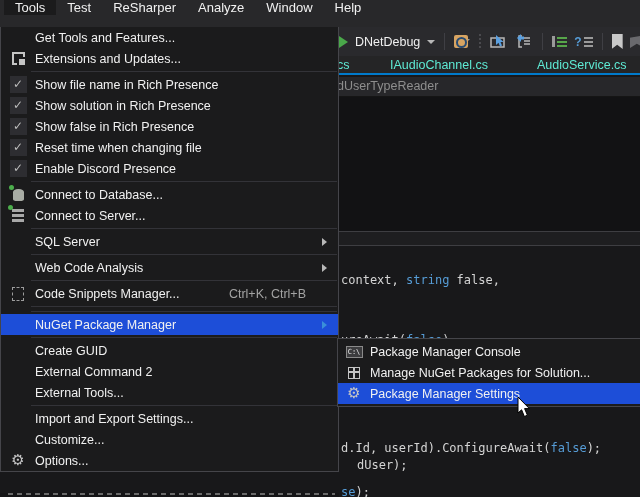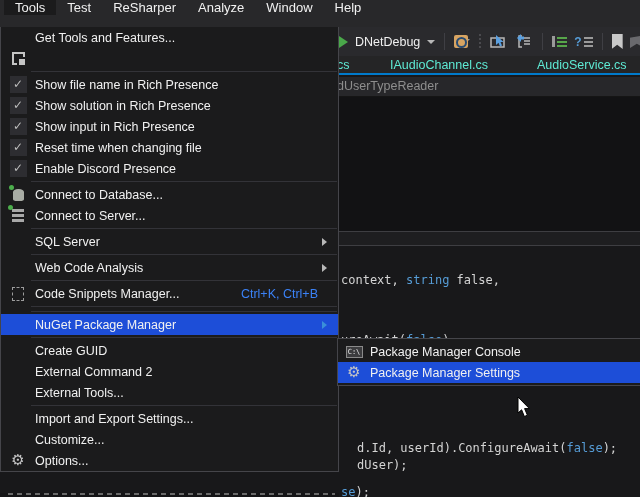--- a/index.html
+++ b/index.html
@@ -66,21 +66,21 @@
 
   
   .menu-popup {
     position:absolute; left:0; top:27px; width:339px;
     background:#1b1b1c; border:1px solid #45454a; border-top:none; z-index:10;
   }
   .menu-item { height:21px; display:flex; align-items:center; font-size:12.5px; color:#f1f1f1; cursor:default; }
   .menu-item.highlight { background:#1d4ed8; }
   .menu-item .gutter { width:34px; display:flex; justify-content:center; align-items:center; flex:none; }
   .menu-item .label { flex:1; white-space:nowrap; }
-  .menu-item .shortcut { margin-right:4px; font-size:12.5px; color:#3b82f6; }
+  .menu-item .shortcut { margin-right:16px; font-size:12.5px; color:#a3a3a3; }
   .menu-item .arrow-zone { width:16px; flex:none; display:flex; align-items:center; }
   .sub-arrow { width:0; height:0; border-left:5px solid #b8b8b8; border-top:4px solid transparent; border-bottom:4px solid transparent; }
   .sub-arrow.blue { border-left-color:#3a8fd9; }
   .menu-sep { height:5px; position:relative; }
   .menu-sep::after { content:''; position:absolute; left:30px; right:1px; top:2px; height:1px; background:#333338; }
 
   .check-box { width:17px; height:17px; background:#2d2d31; color:#bdbdbd; font-size:12px; line-height:17px; text-align:center; font-family:"DejaVu Sans", sans-serif; }
 
   .icon-ext { position:relative; width:13px; height:13px; border:2px solid #c5c5c5; }
   .icon-ext::after { content:''; position:absolute; right:-4px; bottom:-4px; width:6px; height:6px; background:#c5c5c5; border:2px solid #1b1b1c; }
@@ -110,21 +110,21 @@
 <body>
 
 <div class="editor">
   <div class="dark-band"></div>
   <div class="hline1"></div>
   <div class="midband"></div>
   <div class="hline2"></div>
 
   <div class="code-line" style="top:176px;"><span>context, </span><span class="kw">string</span><span> false,</span></div>
   <div class="code-line" style="top:236px;"><span>ureAwait(</span><span class="kw">false</span><span>);</span></div>
-  <div class="code-line" style="top:344px;margin-left:16px;"><span>d.Id, userId).ConfigureAwait(</span><span class="kw">false</span><span>);</span></div>
+  <div class="code-line" style="top:344px;"><span>d.Id, userId).ConfigureAwait(</span><span class="kw">false</span><span>);</span></div>
   <div class="code-line" style="top:361px;margin-left:16px;"><span>dUser);</span></div>
   <div class="code-line" style="top:388px;"><span class="kw">se</span><span>);</span></div>
 
   <div class="bottom-dashes"></div>
 </div>
 
 <div class="menubar">
   <div class="mb-item active">Tools</div>
   <div class="mb-item">Test</div>
   <div class="mb-item">ReSharper</div>
@@ -188,20 +188,21 @@
 
   <div class="menu-item">
     <span class="gutter"></span>
       <span class="label">Get Tools and Features...</span>
       <span class="arrow-zone"></span>
   </div>
   <div class="menu-item">
     <span class="gutter">
         <span class="icon-ext"></span>
       </span>
+    <span class="label">Extensions and Updates...</span>
       <span class="arrow-zone"></span>
   </div>
   <div class="menu-sep"></div>
 
   <div class="menu-item">
     <span class="gutter">
         <span class="check-box">✓</span>
       </span>
     <span class="label">Show file name in Rich Presence</span>
       <span class="arrow-zone"></span>
@@ -210,21 +211,21 @@
     <span class="gutter">
         <span class="check-box">✓</span>
       </span>
     <span class="label">Show solution in Rich Presence</span>
       <span class="arrow-zone"></span>
   </div>
   <div class="menu-item">
     <span class="gutter">
         <span class="check-box">✓</span>
       </span>
-    <span class="label">Show input in Rich Presence</span>
+    <span class="label">Show false in Rich Presence</span>
       <span class="arrow-zone"></span>
   </div>
   <div class="menu-item">
     <span class="gutter">
         <span class="check-box">✓</span>
       </span>
     <span class="label">Reset time when changing file</span>
       <span class="arrow-zone"></span>
   </div>
   <div class="menu-item">
@@ -326,20 +327,27 @@
       <span class="arrow-zone"></span>
   </div>
 </div>
 
 <div class="submenu-popup">
   <div class="menu-item">
     <span class="gutter">
         <span class="icon-console">C:\</span>
       </span>
     <span class="label">Package Manager Console</span>
+      <span class="arrow-zone"></span>
+  </div>
+  <div class="menu-item">
+    <span class="gutter">
+        <span class="icon-packages"></span>
+      </span>
+    <span class="label">Manage NuGet Packages for Solution...</span>
       <span class="arrow-zone"></span>
   </div>
   <div class="menu-item highlight">
     <span class="gutter">
         <span class="icon-gear">⚙</span>
       </span>
     <span class="label">Package Manager Settings</span>
       <span class="arrow-zone"></span>
   </div>
 </div>

